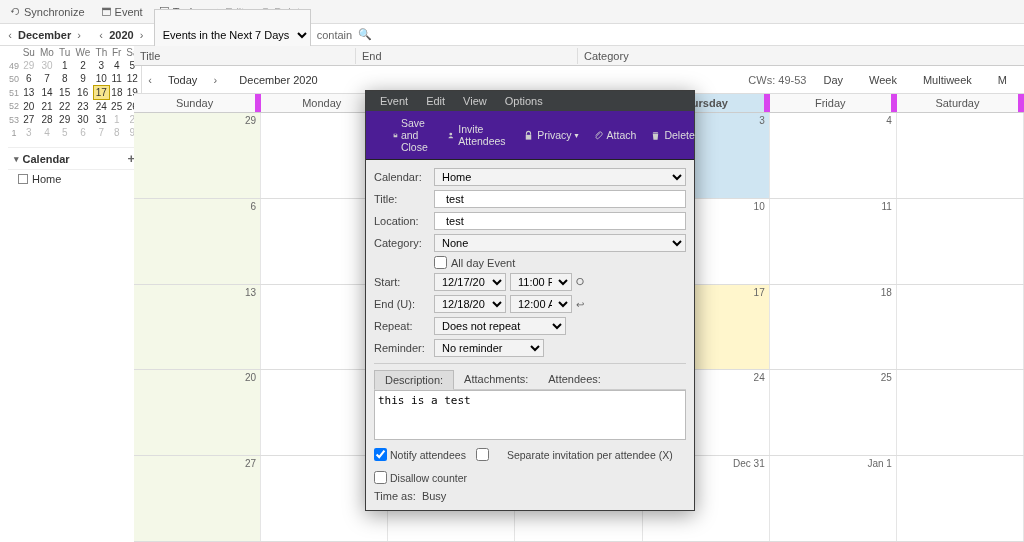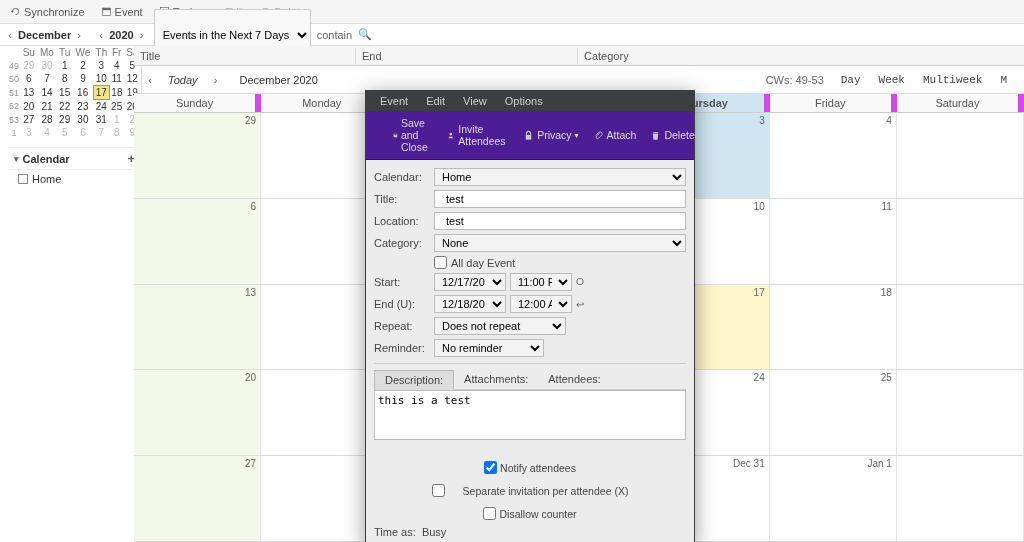--- a/index.html
+++ b/index.html
@@ -36,21 +36,21 @@
 .list-header { height: 20px; background:#f5f5f5; border-bottom:1px solid #ccc; display:flex; align-items:center; }
 .list-header .col { padding: 2px 6px; color:#555; }
 .col-title { width: 222px; border-right:1px solid #ddd; }
 .col-start { width: 222px; border-right:1px solid #ddd; }
 .col-end { width: 222px; border-right:1px solid #ddd; }
 .col-cat { flex:1; }
 
 .cal-controls { height: 28px; display:flex; align-items:center; padding: 0 8px; gap:10px; border-bottom:1px solid #ddd; }
 .nav-arrow { width:16px; height:16px; display:flex; align-items:center; justify-content:center; cursor:pointer; color:#666; }
 .view-info { margin-left:auto; display:flex; align-items:center; gap:8px; }
-.view-tabs { display:flex; gap:0;font-family:Liberation Mono, monospace; }
+.view-tabs { display:flex; gap:8px; }
 .view-tab { padding: 3px 8px; cursor:pointer; color:#444; border:1px solid transparent; }
 
 .daynames { display:flex; background:#f9f9f9; border-bottom:1px solid #ccc; }
 .dayname { flex:1; text-align:center; padding:3px 0; color:#555; border-right:6px solid #d946ef; }
 .dayname.today { background:#cfe5f2; font-weight:bold; }
 
 .grid { flex:1; display:flex; flex-direction:column; }
 .week-row { flex:1; display:flex; border-bottom:1px solid #ddd; position:relative; }
 .week-num { position:absolute; left:2px; top:2px; font-size:9px; color:#c0568b; }
 .day-cell { flex:1; border-right:1px solid #e5e5e5; position:relative; min-height:60px; }
@@ -75,21 +75,21 @@
 .form-select { border:1px solid #bbb; background:#f3f3f3; padding:1px 3px; font-size:11px; }
 .checkbox-row { margin-left: 60px; display:flex; align-items:center; gap:4px; color:#444; margin-bottom:4px; }
 .date-row { display:flex; align-items:center; gap:4px; margin-bottom:4px; }
 .date-row .form-label { width:56px; }
 .small-sel { width:72px; }
 .time-sel { width:62px; }
 .tabs { display:flex; gap:0; border-bottom:1px solid #ccc; margin-top:6px; }
 .tab { padding:3px 10px; cursor:pointer; color:#444; }
 .tab.active { background:#ddd; border:1px solid #bbb; border-bottom:1px solid #ddd; margin-bottom:-1px; }
 .textarea { width:100%; height:50px; border:1px solid #bbb; background:#fff; padding:3px; font-size:11px; resize:none; }
-.bottom-checks { display:flex; gap:10px; margin-top:19px; align-items:center; font-size:10.5px; color:#444; flex-wrap:wrap;flex-direction:column; }
+.bottom-checks { display:flex; gap:10px; margin-top:6px; align-items:center; font-size:10.5px; color:#444; flex-wrap:wrap; }
 .timeas { margin-top:6px; color:#444; }
 hr.sep { border:none; border-top:1px solid #ccc; margin:6px 0; }
 
 
 svg.ico { width:11px; height:11px; }
 </style>
 </head>
 <body>
 
 <div class="toolbar">
@@ -240,21 +240,21 @@
 
 <div class="main">
   <div class="list-header">
     <div class="col col-title">Title</div>
     <div class="col col-end">End</div>
     <div class="col col-cat">Category</div>
   </div>
 
   <div class="cal-controls">
     <div class="nav-arrow">‹</div>
-    <span style="cursor:pointer;font-style:italic;">Today</span>
+    <span style="cursor:pointer;">Today</span>
     <div class="nav-arrow">›</div>
     <span style="margin-left:6px;">December 2020</span>
     <div class="view-info">
       <span style="color:#666;">CWs: 49-53</span>
       <div class="view-tabs" id="view-tabs">
           <div class="view-tab">Day</div>
           <div class="view-tab">Week</div>
           <div class="view-tab">Multiweek</div>
           <div class="view-tab">M</div>
         </div>

